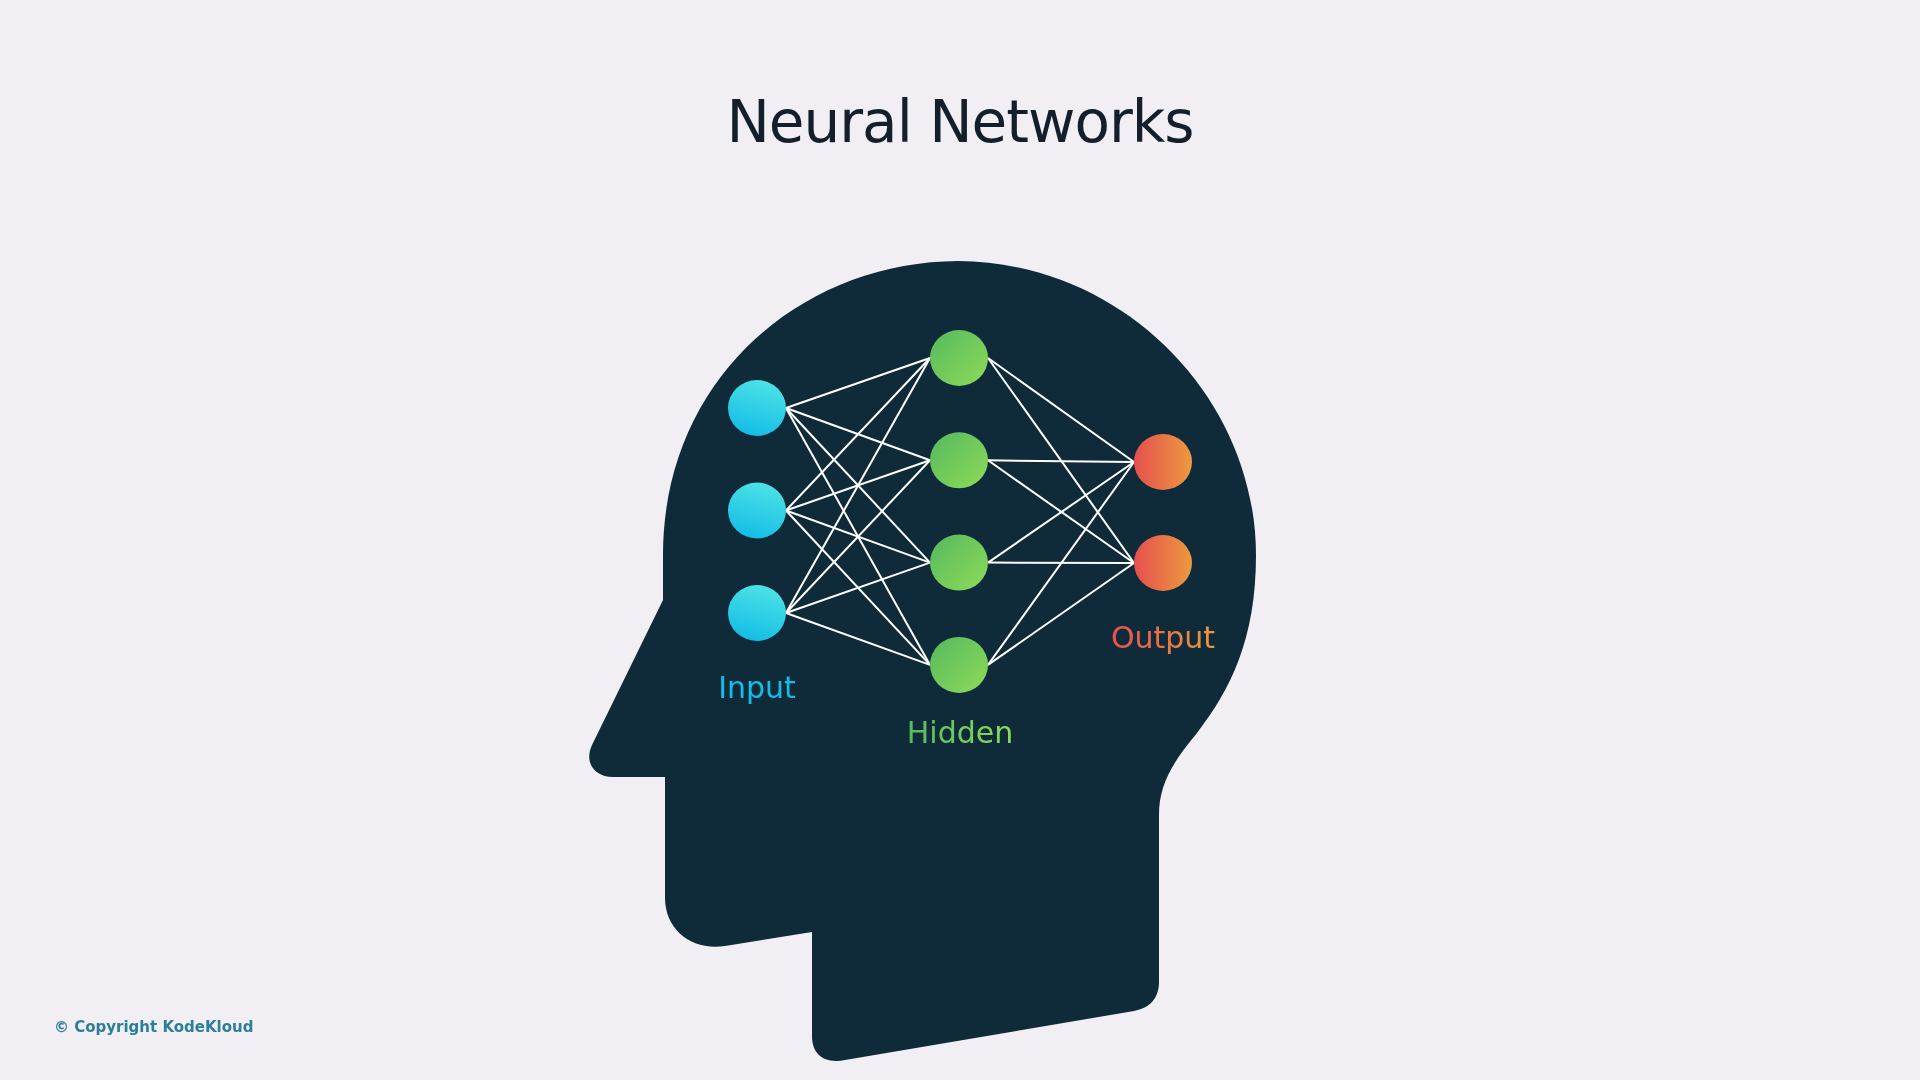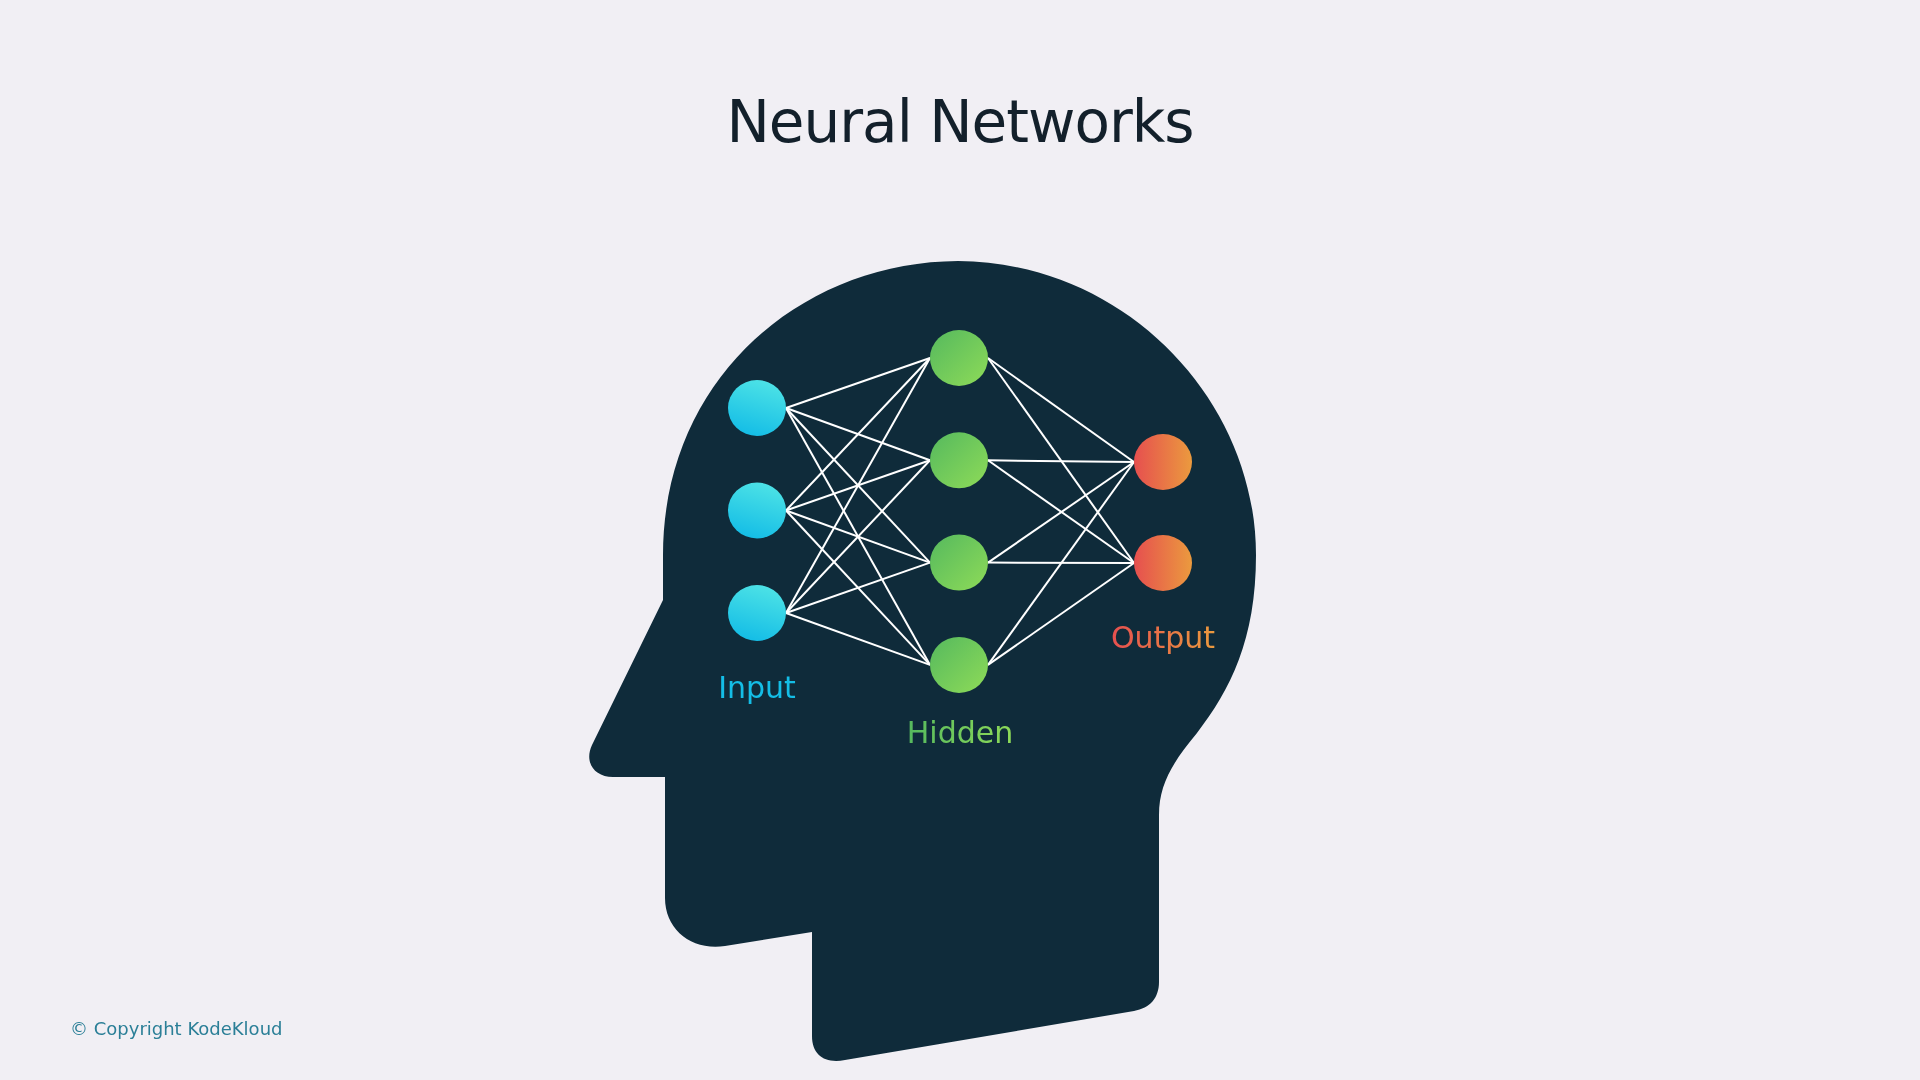--- a/index.html
+++ b/index.html
@@ -9,23 +9,24 @@
     font-family: "Liberation Sans", "DejaVu Sans", sans-serif;
     position: relative;
   }
   #slide { position: absolute; left: 0; top: 0; width: 1920px; height: 1080px; }
   .title {
     position: absolute; left: 0; width: 1920px; top: 88px;
     text-align: center; font-size: 58px; color: #13202b;
     font-family: "DejaVu Sans", sans-serif; letter-spacing: -1px;
   }
   .copyright {
-    position: absolute; left: 70px; top: 1018px;
-    font-size: 18px; color: #2b7f97;
+    position: absolute; left: 54px; top: 1018px;
+    font-size: 15px; color: #2b7f97;
     font-family: "DejaVu Sans", sans-serif;
+    font-weight: bold;
   }
   svg#diagram { position: absolute; left: 0; top: 0; }
   .layer-label { font-family: "DejaVu Sans", sans-serif; font-size: 30px; }
 </style>
 </head>
 <body style="background: rgb(241, 239, 244);">
 
 <div id="slide">
   <div class="title" style="color: rgb(19, 32, 43);">Neural Networks</div>
 

